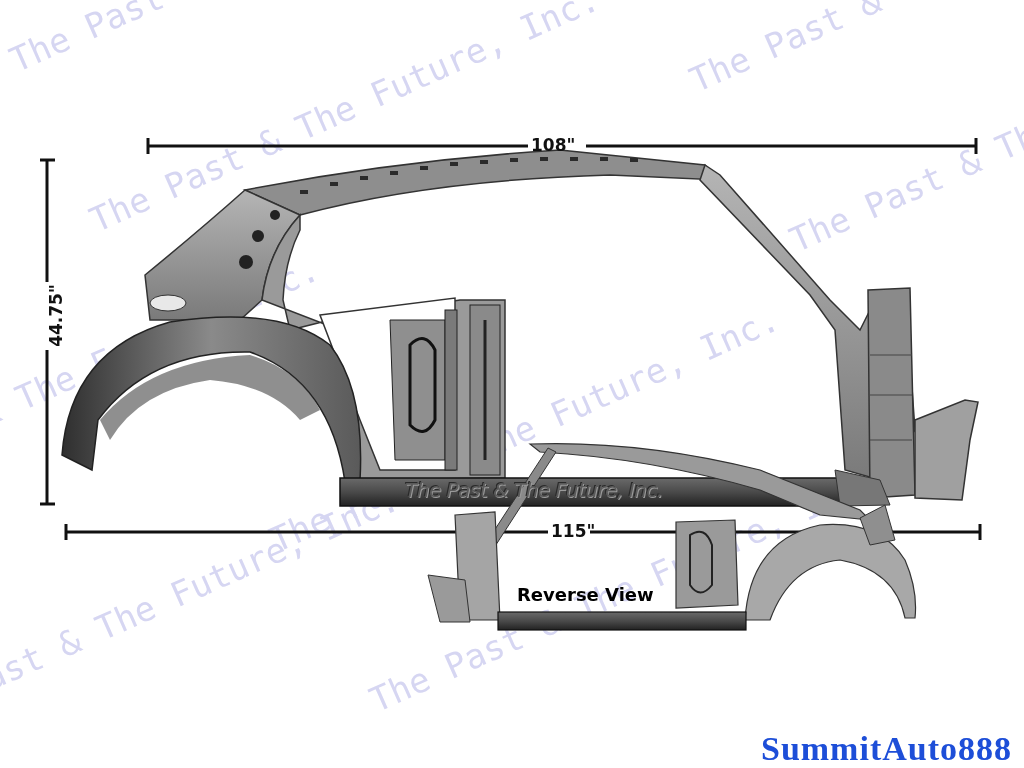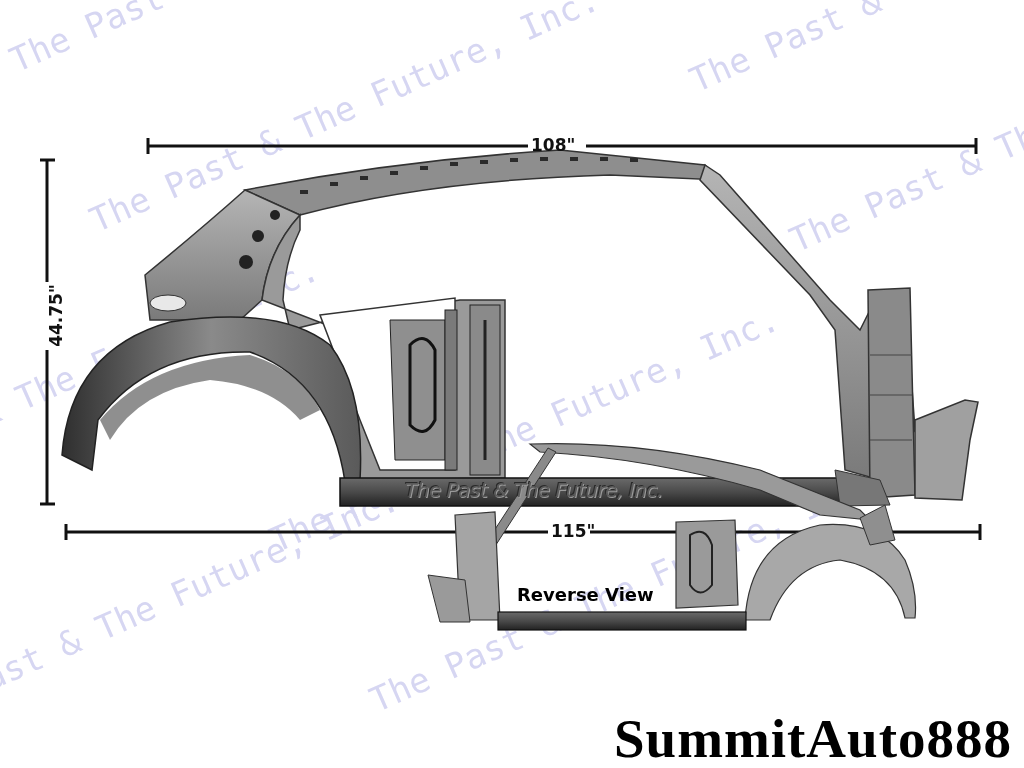--- a/index.html
+++ b/index.html
@@ -29,22 +29,22 @@
       font-family:"DejaVu Sans", sans-serif; font-weight:bold; font-size:18px; color:#000000;
     }
     .embossed {
       position:absolute; left:405px; top:478px;
       font-family:"DejaVu Sans", sans-serif; font-size:20px; letter-spacing:-0.5px;
       color:#5a5a5a; text-shadow:1px 1px 0 #9a9a9a, -1px -1px 0 #2a2a2a;
       font-style:italic;
     }
     .brand {
       position:absolute; right:12px; bottom:2px;
-      font-family:"Liberation Serif", serif; font-weight:bold; font-size:55px;
-      color:#000000; letter-spacing:1px; line-height:1;
+      font-family:"Liberation Serif", serif; font-weight:bold; font-size:34px;
+      color:#1d4ed8; letter-spacing:1px; line-height:1;
     }
   </style>
 </head>
 <body>
 
 <div class="watermark-layer">
   <span class="wm" style="left:20px; top:40px;">The Past &amp; The Future, Inc.</span>
   <span class="wm" style="left:700px; top:60px;">The Past &amp; The Future, Inc.</span>
   <span class="wm" style="left:100px; top:200px;">The Past &amp; The Future, Inc.</span>
   <span class="wm" style="left:800px; top:220px;">The Past &amp; The Future, Inc.</span>

